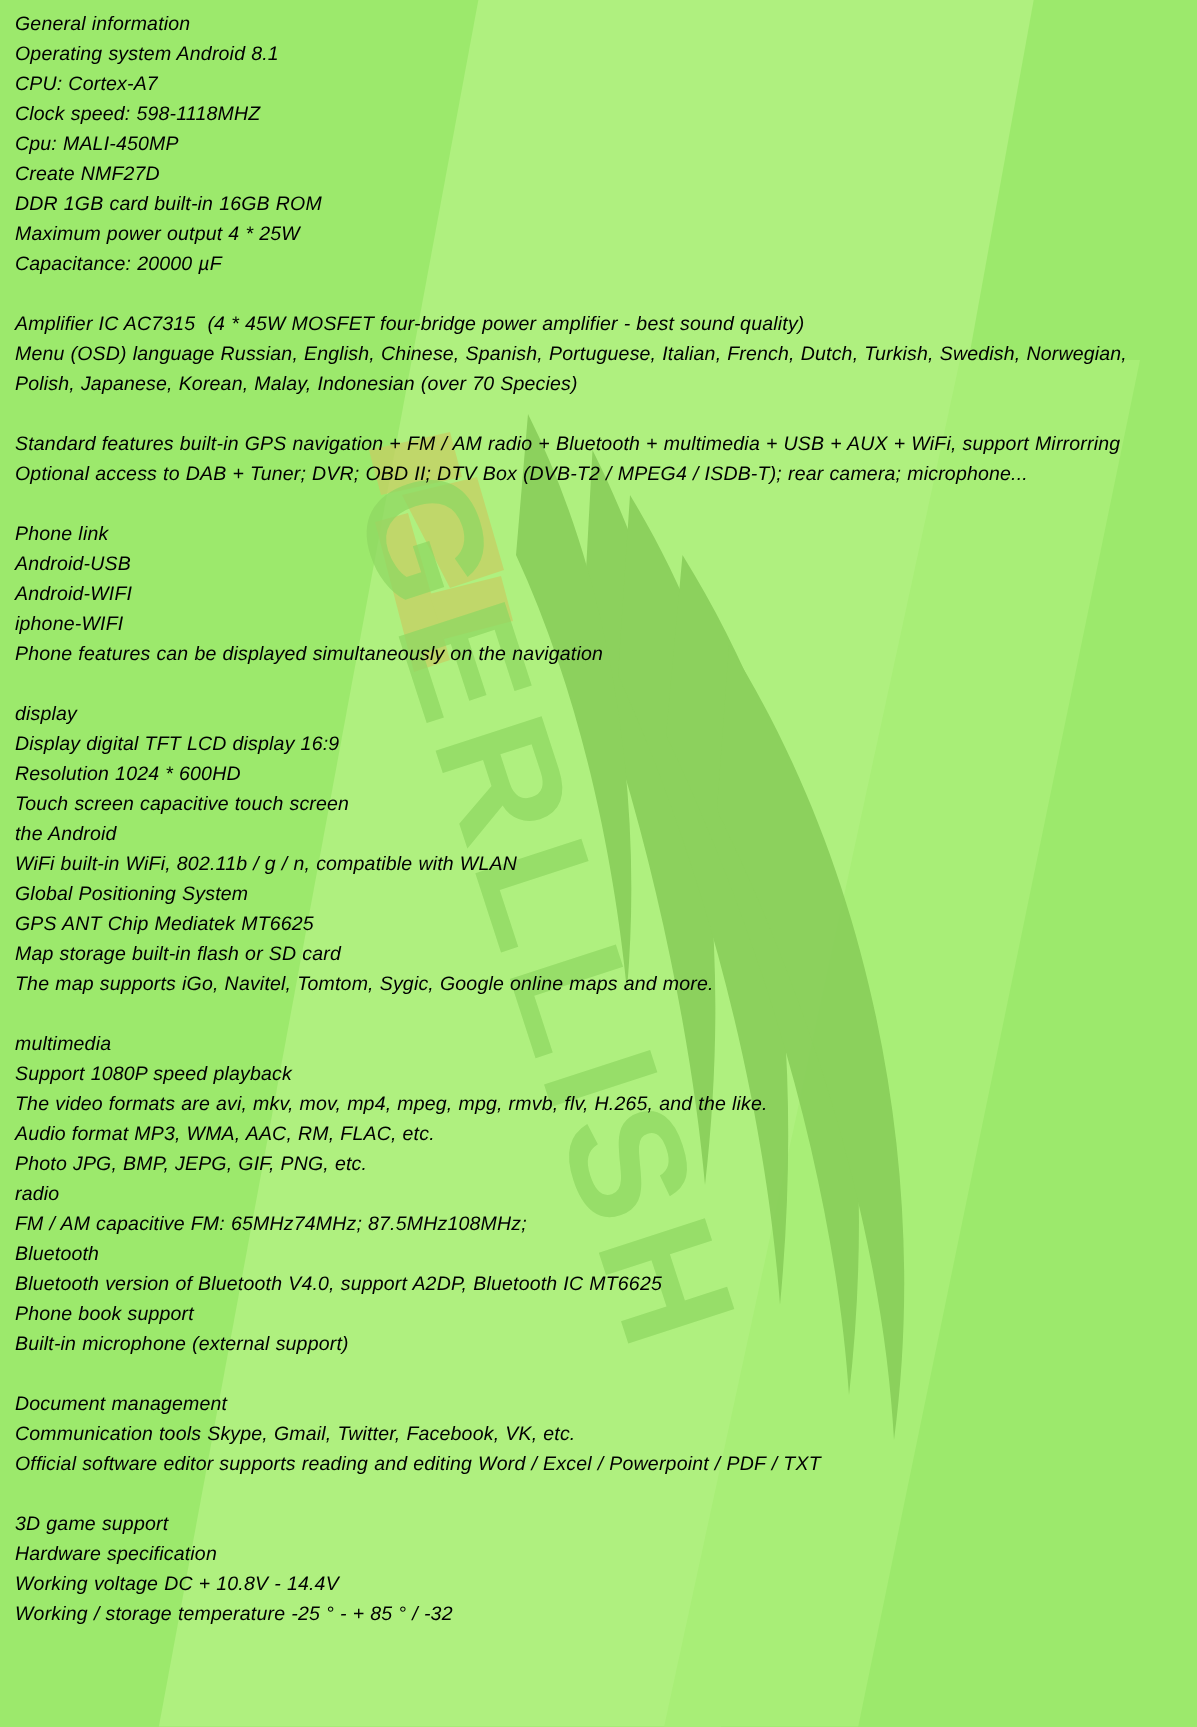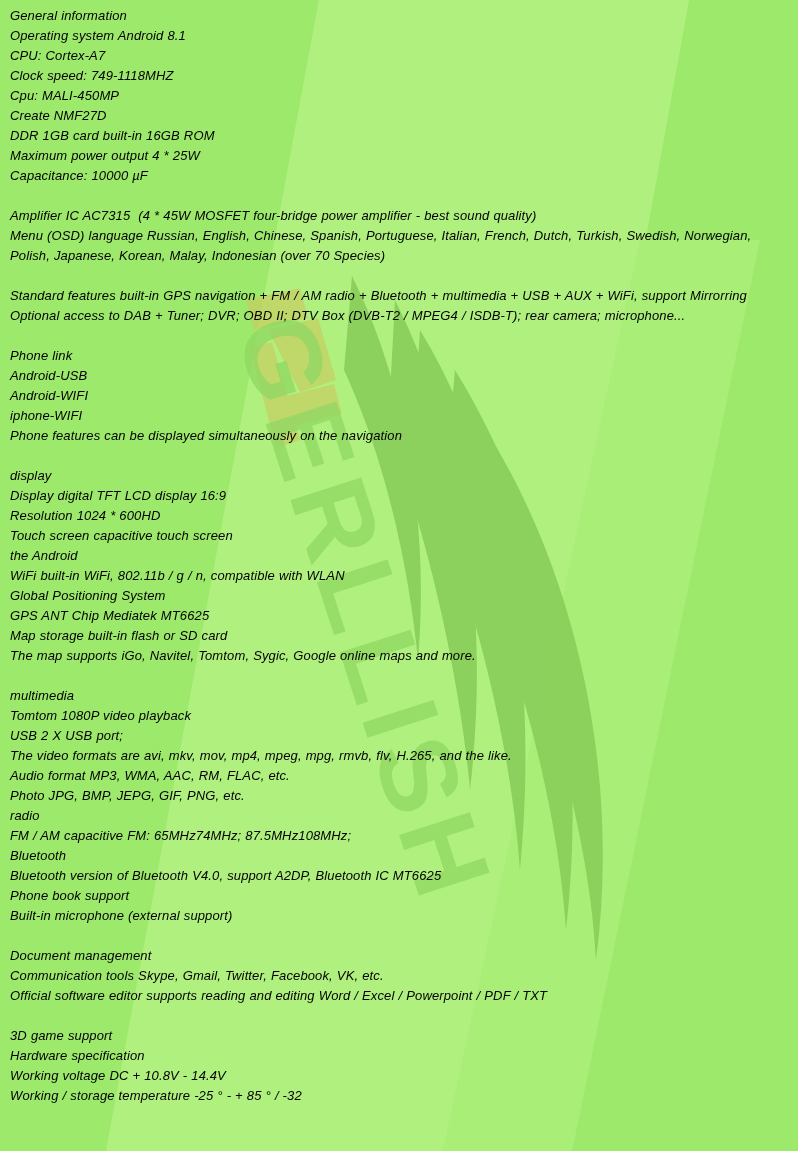--- a/index.html
+++ b/index.html
@@ -92,26 +92,26 @@
       </g>
     </g>
   </svg>
 </div>
 
 <div id="spec-sheet">
 
 <div class="spec-line">General information</div>
     <div class="spec-line wide">Operating system Android 8.1</div>
     <div class="spec-line wide">CPU: Cortex-A7</div>
-    <div class="spec-line wide">Clock speed: 749-1118MHZ</div>
+    <div class="spec-line wide">Clock speed: 598-1118MHZ</div>
     <div class="spec-line wide">Cpu: MALI-450MP</div>
     <div class="spec-line wide">Create NMF27D</div>
     <div class="spec-line wide">DDR 1GB card built-in 16GB ROM</div>
     <div class="spec-line wide">Maximum power output 4 * 25W</div>
-    <div class="spec-line wide">Capacitance: 10000 µF</div>
+    <div class="spec-line wide">Capacitance: 20000 µF</div>
     <div class="spec-line blank"></div>
     <div class="spec-line wide">Amplifier IC AC7315  (4 * 45W MOSFET four-bridge power amplifier - best sound quality)</div>
     <div class="spec-line wide">Menu (OSD) language Russian, English, Chinese, Spanish, Portuguese, Italian, French, Dutch, Turkish, Swedish, Norwegian, Polish, Japanese, Korean, Malay, Indonesian (over 70 Species)</div>
     <div class="spec-line blank"></div>
     <div class="spec-line wide">Standard features built-in GPS navigation + FM / AM radio + Bluetooth + multimedia + USB + AUX + WiFi, support Mirrorring</div>
     <div class="spec-line wide">Optional access to DAB + Tuner; DVR; OBD II; DTV Box (DVB-T2 / MPEG4 / ISDB-T); rear camera; microphone...</div>
     <div class="spec-line blank"></div>
     <div class="spec-line">Phone link</div>
     <div class="spec-line wide">Android-USB</div>
     <div class="spec-line wide">Android-WIFI</div>
@@ -123,22 +123,21 @@
     <div class="spec-line wide">Resolution 1024 * 600HD</div>
     <div class="spec-line wide">Touch screen capacitive touch screen</div>
     <div class="spec-line wide">the Android</div>
     <div class="spec-line wide">WiFi built-in WiFi, 802.11b / g / n, compatible with WLAN</div>
     <div class="spec-line wide">Global Positioning System</div>
     <div class="spec-line wide">GPS ANT Chip Mediatek MT6625</div>
     <div class="spec-line wide">Map storage built-in flash or SD card</div>
     <div class="spec-line wide">The map supports iGo, Navitel, Tomtom, Sygic, Google online maps and more.</div>
     <div class="spec-line blank"></div>
     <div class="spec-line">multimedia</div>
-    <div class="spec-line wide">Tomtom 1080P video playback</div>
-    <div class="spec-line wide">USB 2 X USB port;</div>
+    <div class="spec-line wide">Support 1080P speed playback</div>
     <div class="spec-line wide">The video formats are avi, mkv, mov, mp4, mpeg, mpg, rmvb, flv, H.265, and the like.</div>
     <div class="spec-line wide">Audio format MP3, WMA, AAC, RM, FLAC, etc.</div>
     <div class="spec-line wide">Photo JPG, BMP, JEPG, GIF, PNG, etc.</div>
     <div class="spec-line wide">radio</div>
     <div class="spec-line wide">FM / AM capacitive FM: 65MHz74MHz; 87.5MHz108MHz;</div>
     <div class="spec-line wide">Bluetooth</div>
     <div class="spec-line wide">Bluetooth version of Bluetooth V4.0, support A2DP, Bluetooth IC MT6625</div>
     <div class="spec-line wide">Phone book support</div>
     <div class="spec-line wide">Built-in microphone (external support)</div>
     <div class="spec-line blank"></div>

